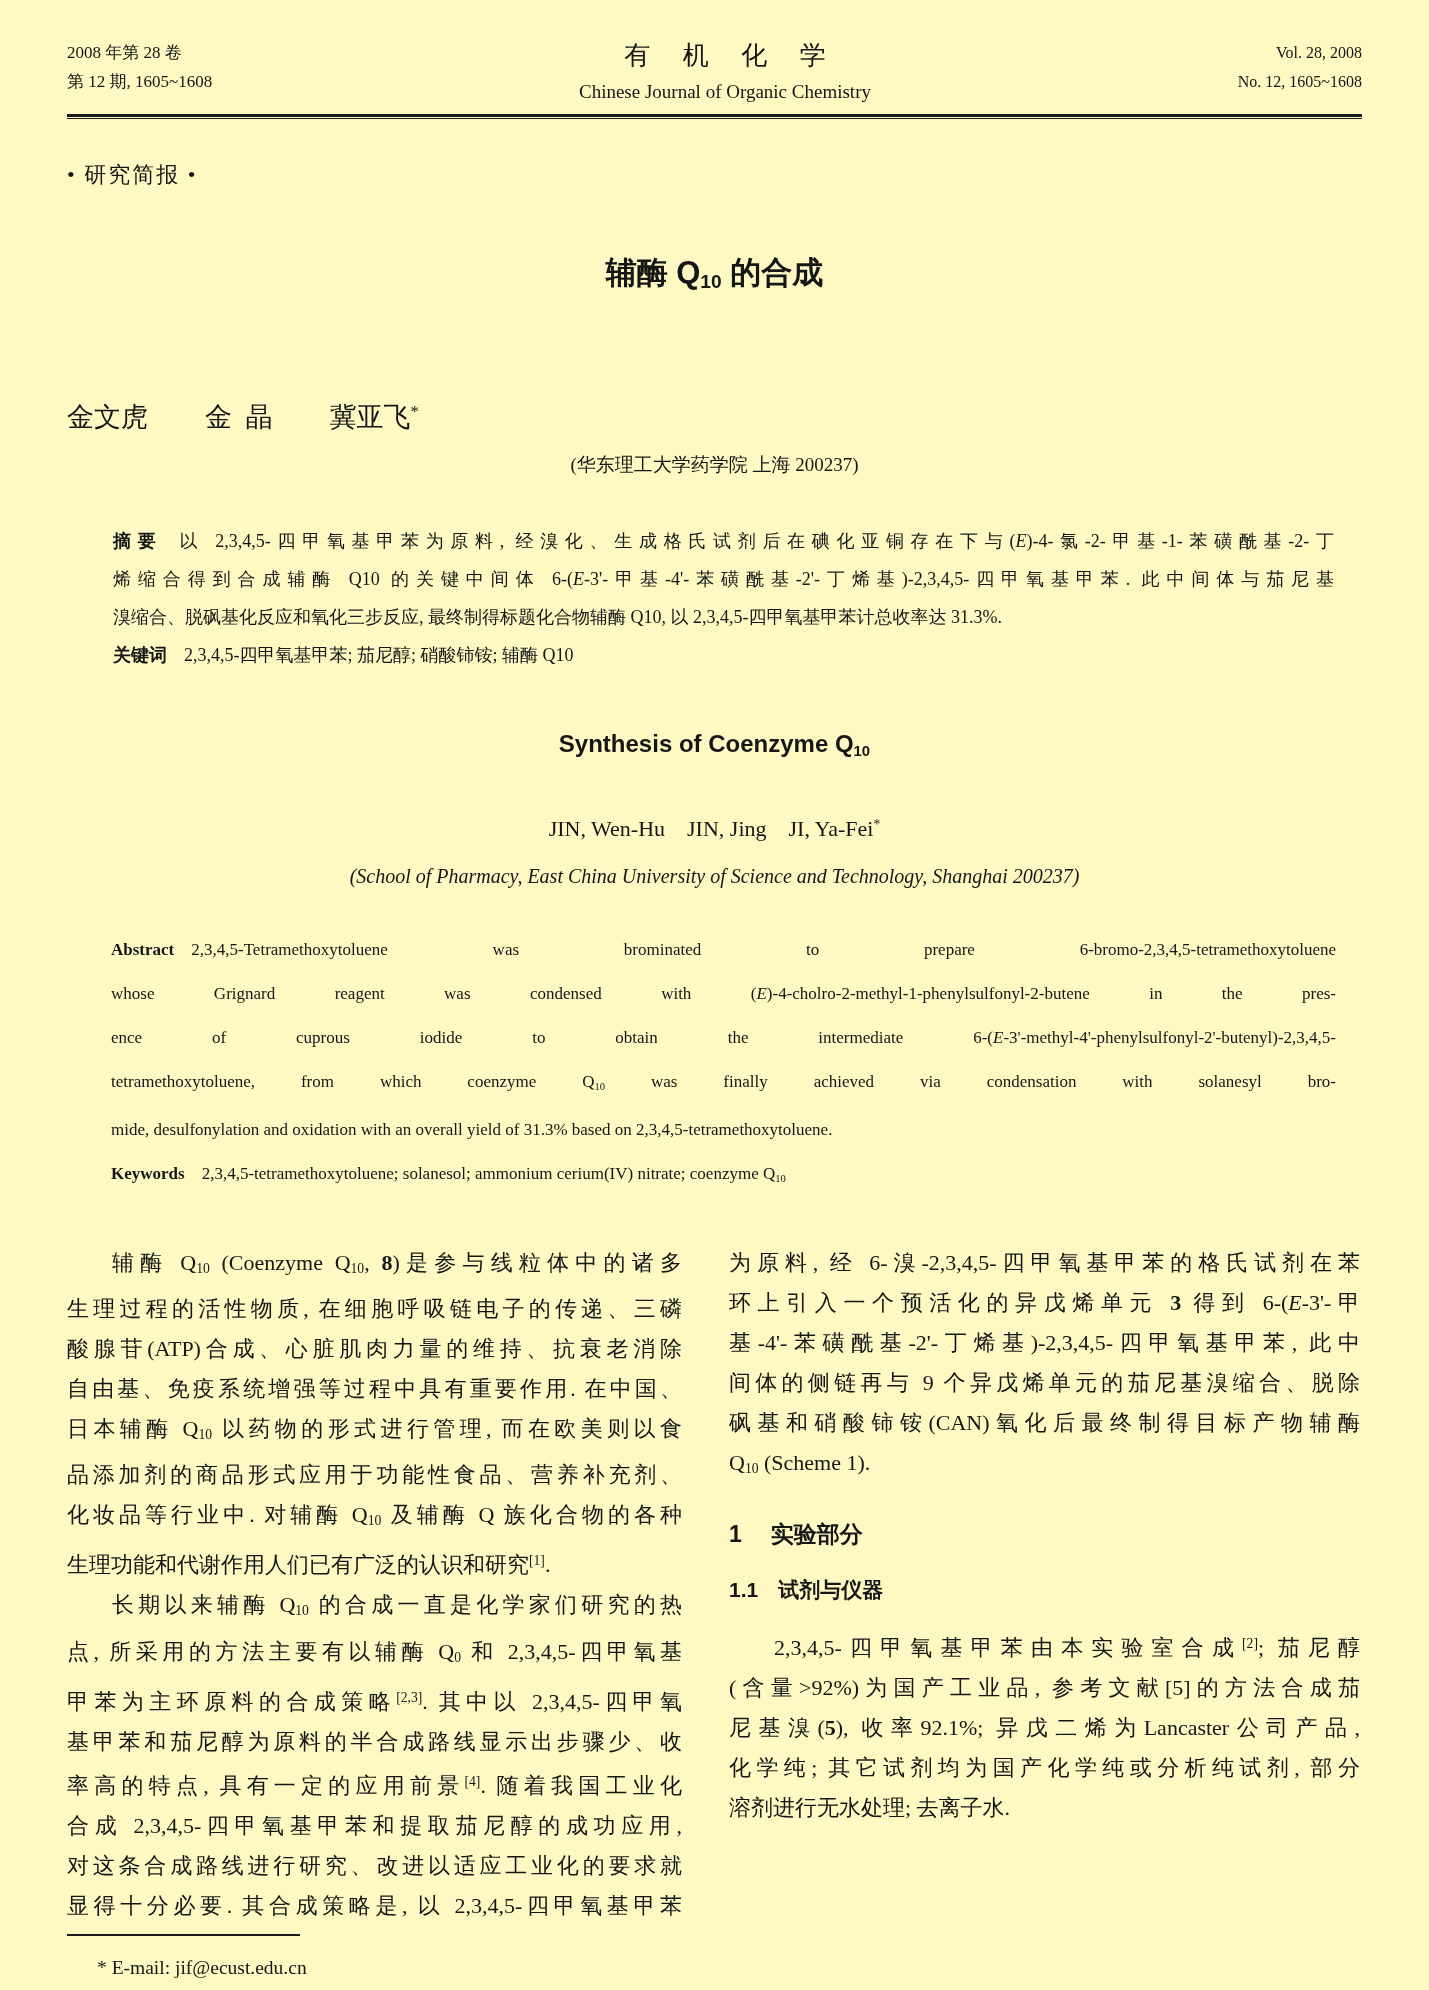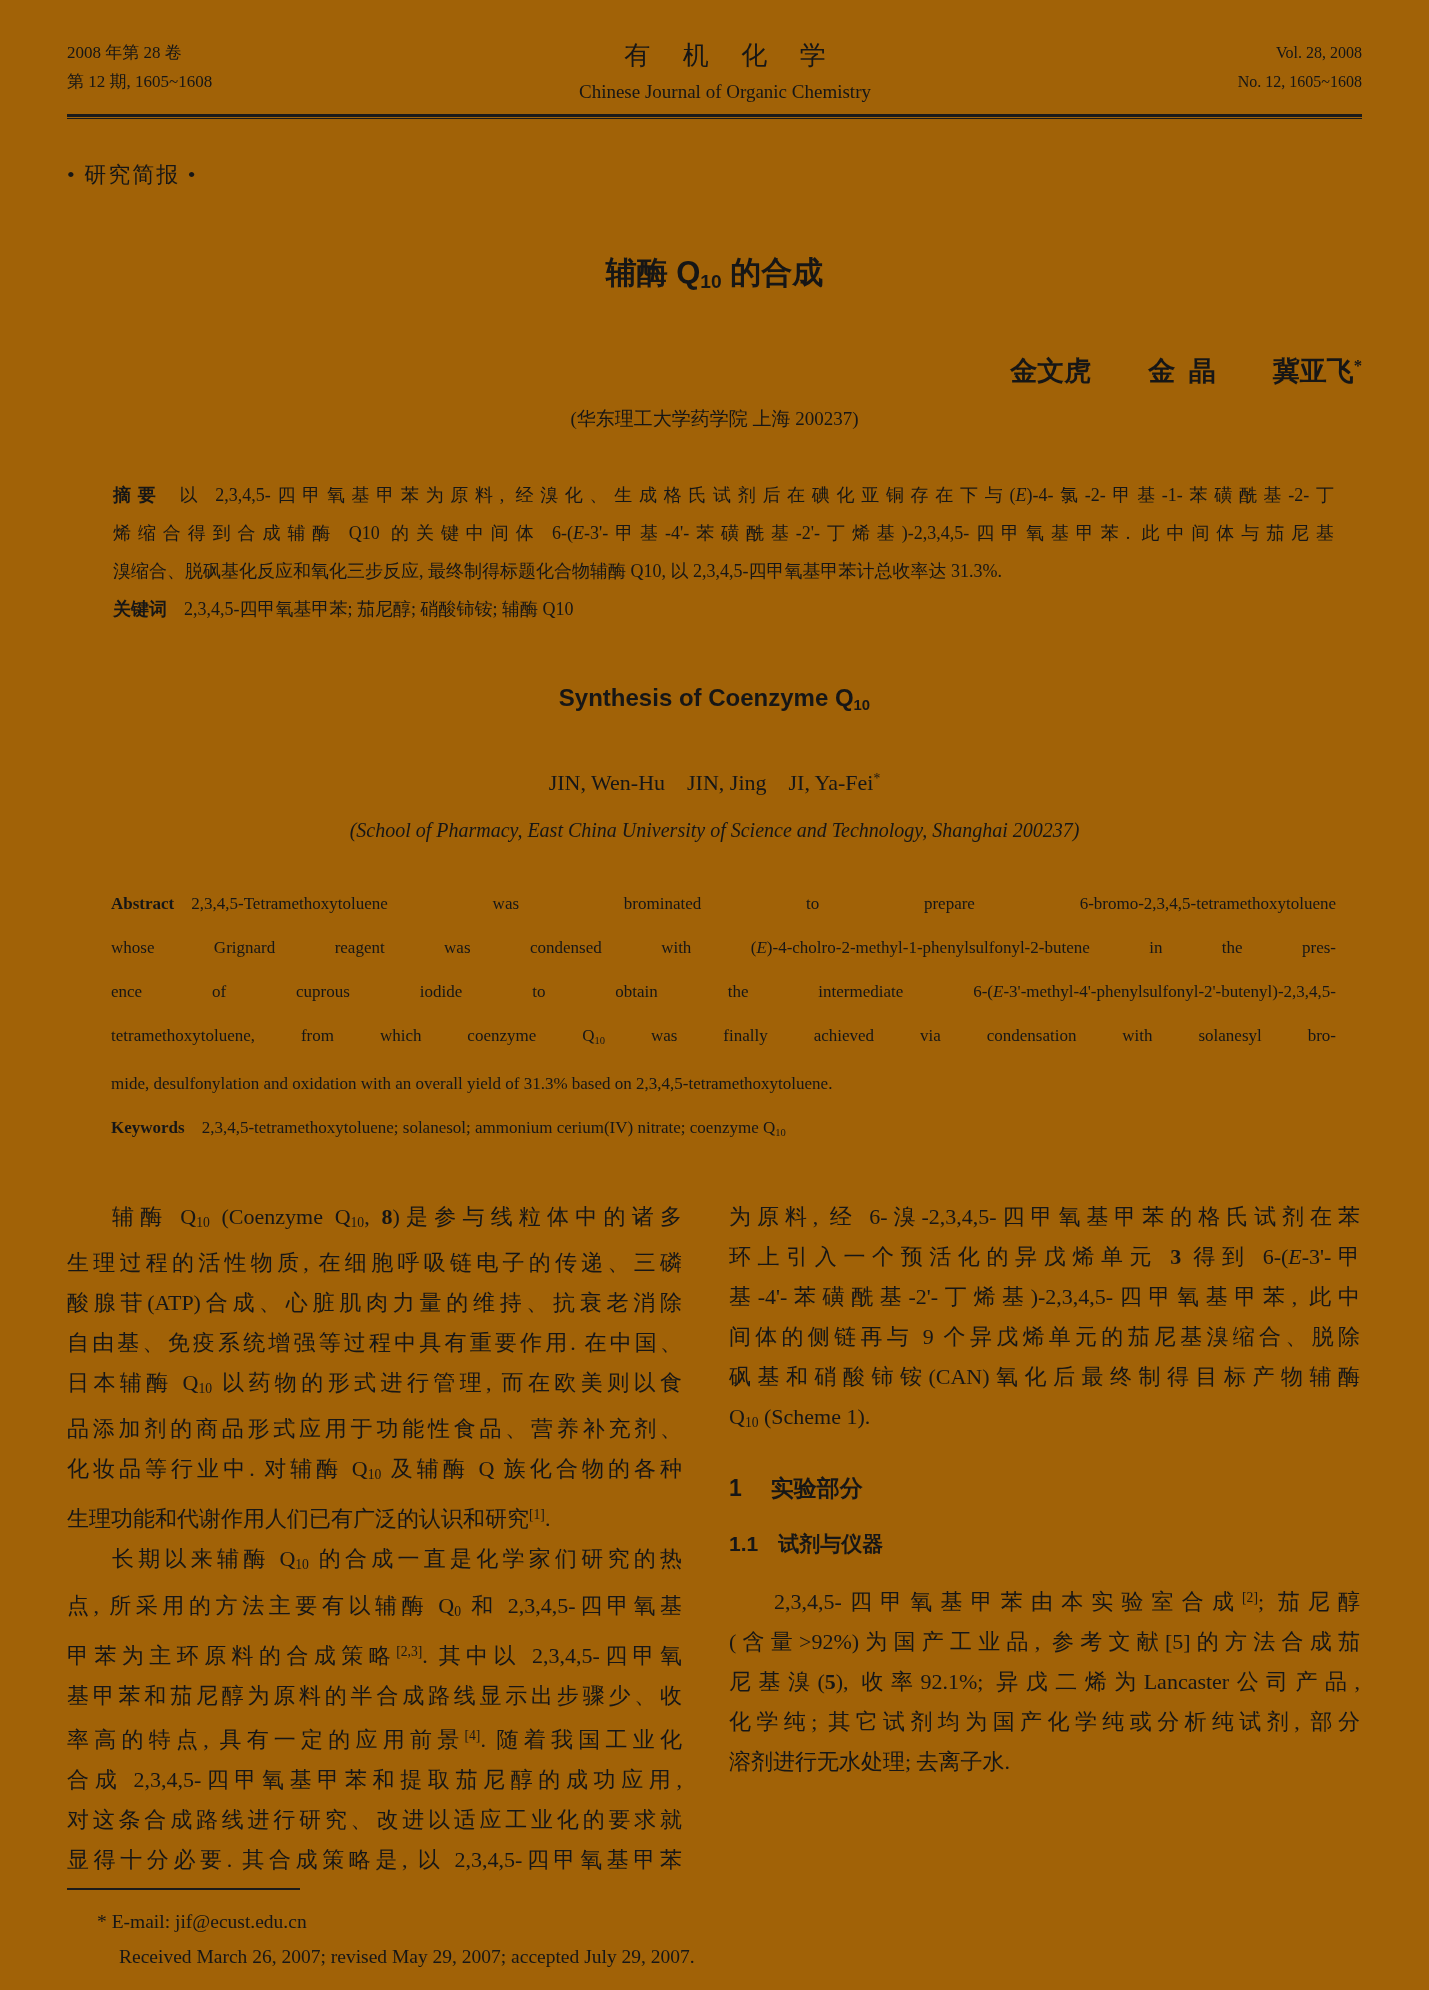--- a/index.html
+++ b/index.html
@@ -1,19 +1,19 @@
 <!DOCTYPE html>
 <html><head>
 <meta charset="utf-8">
 <style>
   * { margin:0; padding:0; box-sizing:border-box; }
   html,body { background:#ffffff; }
   .page {
     position:relative; width:1429px; height:1990px; margin:0 auto;
-    background:#a16207; color:#161616; overflow:hidden;
+    background:#fef9c3; color:#161616; overflow:hidden;
     padding:38px 67px 0 67px;
     font-family:"Liberation Serif","DejaVu Serif",serif;
   }
   
   .b  { font-weight:bold; }
   .i  { font-style:italic; }
   .sub{ font-size:0.62em; vertical-align:-0.24em; }
   .sup{ font-size:0.62em; vertical-align:0.52em; }
   .lbl{ margin-right:17px; }
 
@@ -25,21 +25,21 @@
   .jtitle-cn { font-size:26px; letter-spacing:13px; padding-left:13px; }
   .jtitle-en { font-size:19px; margin-top:8px; }
   .rule-double { margin-top:11px; height:5px; border-top:3px solid #1b1b1b; border-bottom:1px solid #1b1b1b; }
 
   .section-label { margin-top:41px; font-size:22px; letter-spacing:2px; }
 
   .title-cn {
     margin-top:62px; text-align:center; font-size:31px; font-weight:bold;
     font-family:"Liberation Sans","DejaVu Sans",sans-serif;
   }
-  .authors-cn { margin-top:59px; text-align:right; font-size:27px;font-weight:bold; }
+  .authors-cn { margin-top:105px; text-align:left; font-size:27px; }
   .authors-cn .author { white-space:pre; }
   .authors-cn .author + .author { margin-left:57px; }
   .affil-cn { margin-top:17px; text-align:center; font-size:19px; }
 
   .abstract-cn { margin-top:44px; padding:0 28px 0 46px; font-size:18px; }
   .abstract-cn .bline { line-height:38px; }
 
   .title-en {
     margin-top:56px; text-align:center; font-size:24px; font-weight:bold;
     font-family:"Liberation Sans","DejaVu Sans",sans-serif;

